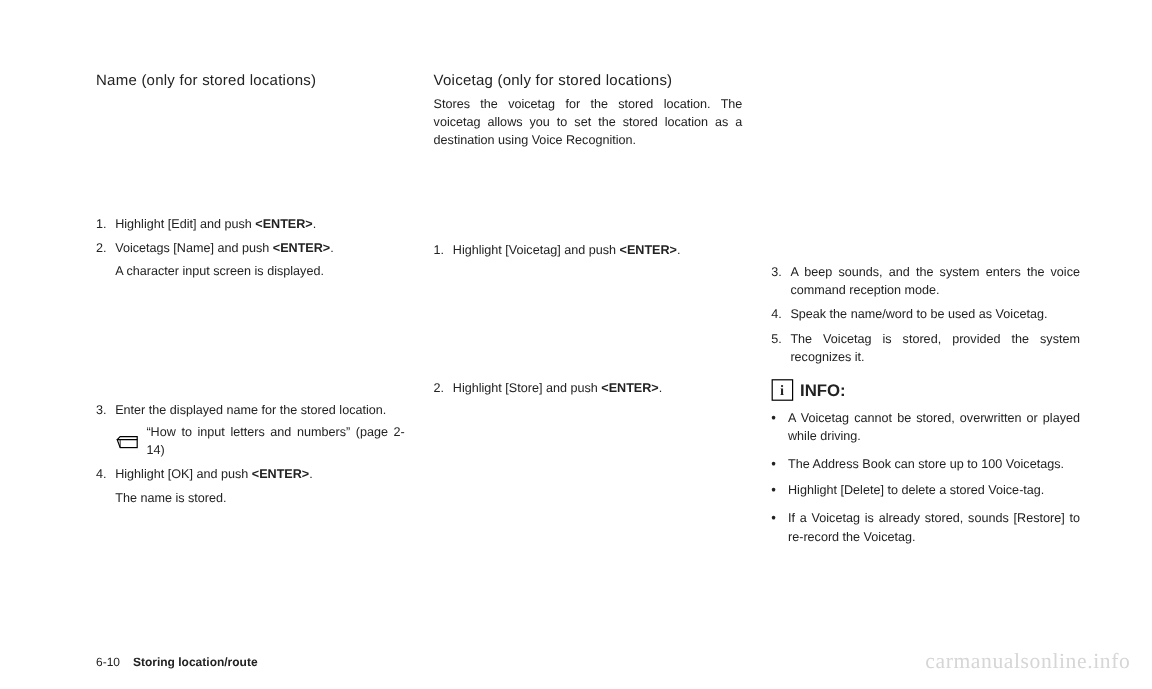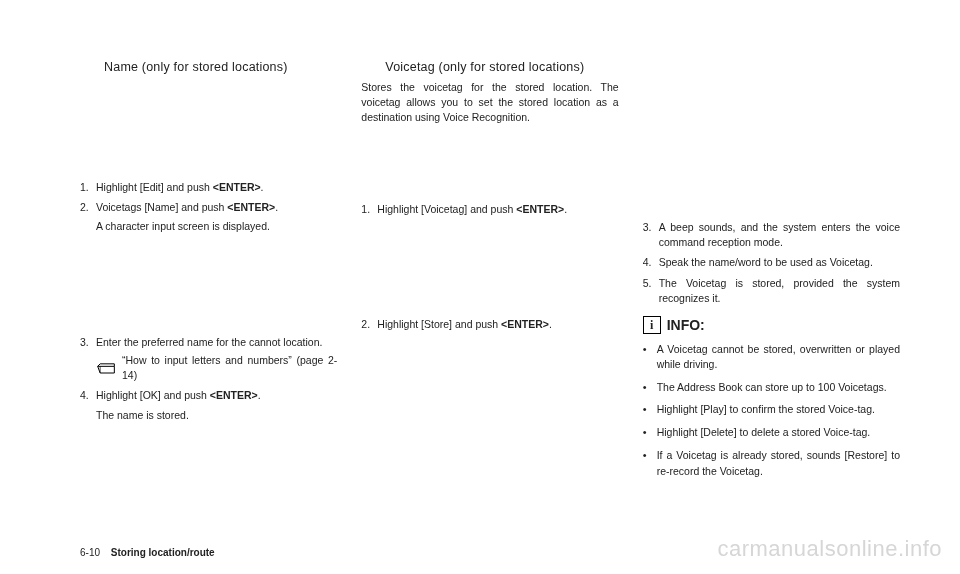--- a/index.html
+++ b/index.html
@@ -18,21 +18,20 @@
     gap: 24px;
   }
   .col {
     flex: 1;
     min-width: 0;
   }
   .heading {
     font-size: 12.5px;
     margin-bottom: 6px;
     letter-spacing: 0.2px;
-    margin-left: 24px;
   }
   .para {
     font-size: 10.5px;
     line-height: 1.45;
     margin-bottom: 6px;
   }
   .figspace {
     height: 100px;
   }
   .figspace2 {
@@ -119,24 +118,24 @@
     left: 80px;
     bottom: 16px;
     font-size: 10px;
   }
   .ftr .pn { margin-right: 8px; }
   .ftr .sect { font-weight: bold; }
   .watermark {
     position: absolute;
     right: 18px;
     bottom: 12px;
-    font-size: 22px;
+    font-size: 18px;
     color: #d6d6d6;
     letter-spacing: 0.5px;
-    font-family: Liberation Sans, sans-serif;
+    font-family: Liberation Serif, serif;
   }
   .bold { font-weight: bold; margin-top: 29px; }
   .spacer160 { height: 160px; }
   .spacer70 { height: 70px; }
   .justify { text-align: justify; }
 </style>
 </head>
 <body>
 
 <div class="page">
@@ -161,21 +160,21 @@
         </span>
       </li>
     </ol>
 
     <div class="figspace2"></div>
 
     <ol class="steps">
       <li>
         <span class="num">3.</span>
         <span class="body justify">
-          <span>Enter the preferred name for the cannot location.</span>
+          <span>Enter the displayed name for the stored location.</span>
           <div class="ref">
             <svg class="ref-icon" viewBox="0 0 24 14">
               <path d="M2 5 L22 5 L22 13 L5 13 Z" fill="none" stroke="#000" stroke-width="1.2"></path>
               <path d="M2 5 L5 2 L22 2 L22 5" fill="none" stroke="#000" stroke-width="1.2"></path>
               <path d="M5 13 L5 5" fill="none" stroke="#000" stroke-width="0.8"></path>
             </svg>
             <span>“How to input letters and numbers” (page 2-14)</span>
           </div>
         </span>
       </li>
@@ -240,23 +239,20 @@
     </div>
 
     <ul class="bullets">
       <li>
           <span class="justify">A Voicetag cannot be stored, overwritten or played while driving.</span>
         </li>
       <li>
           <span class="justify">The Address Book can store up to 100 Voicetags.</span>
         </li>
       <li>
-          <span class="justify">Highlight [Play] to confirm the stored Voice-tag.</span>
-        </li>
-      <li>
           <span class="justify">Highlight [Delete] to delete a stored Voice-tag.</span>
         </li>
       <li>
           <span class="justify">If a Voicetag is already stored, sounds [Restore] to re-record the Voicetag.</span>
         </li>
     </ul>
   </div>
 
 </div>
 

